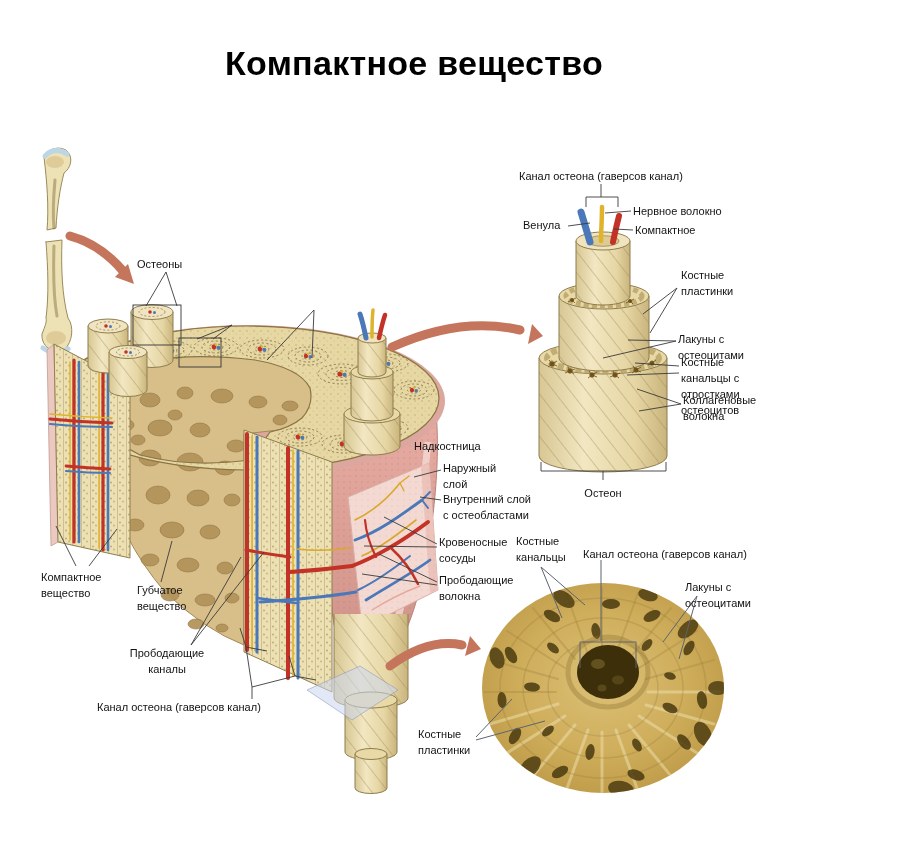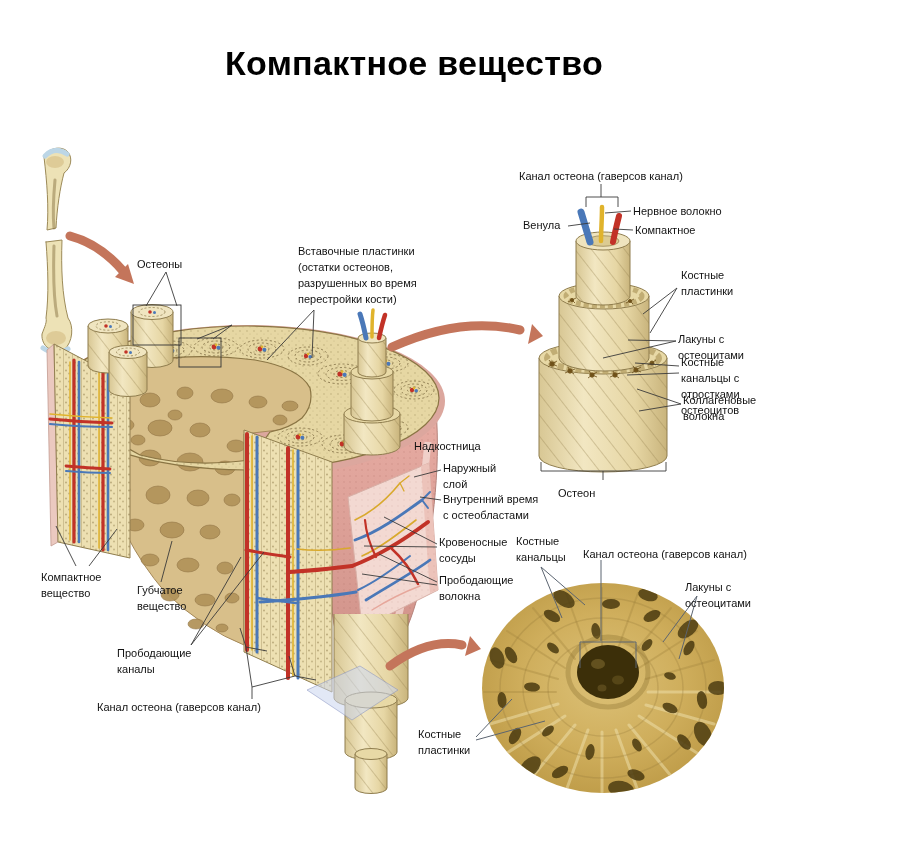--- a/index.html
+++ b/index.html
@@ -3,21 +3,21 @@
 <meta charset="utf-8">
 <style>
   html,body{margin:0;padding:0;background:#ffffff;}
   body{width:910px;height:859px;font-family:"Liberation Sans",sans-serif;}
   .stage{position:relative;width:756px;height:859px;overflow:hidden;background:#fff;}
   .art{position:absolute;left:0;top:0;}
   .title{position:absolute;left:0;top:44px;width:828px;text-align:center;
          font-size:34px;font-weight:bold;color:#000;letter-spacing:.3px;}
   .lbl{position:absolute;font-size:11px;line-height:1.45;color:#121212;white-space:pre-line;}
   .lbl.b{font-weight:normal;}
-  .lbl.c{}
+  .lbl.c{text-align:center;}
 </style>
 </head>
 <body>
 
 <div class="stage">
 
 <svg class="art" width="910" height="859" viewBox="0 0 910 859">
 <defs>
   <pattern id="hatch" width="13" height="13" patternUnits="userSpaceOnUse" patternTransform="rotate(-38)">
     <line x1="0" y1="0" x2="0" y2="13" stroke="#93804c" stroke-width="1.2" opacity="0.6"></line>
@@ -498,40 +498,36 @@
   <path d="M601,560 L601,641"></path>
   <path d="M580,668 L580,642 L636,642 L636,668"></path>
   <path d="M697,596 L663,642 M697,596 L679,659"></path>
   <path d="M476,737 L512,699 M476,740 L545,721"></path>
 </g>
 </svg>
 
 <div class="title">Компактное вещество</div>
 
 <div class="lbl" style="left:137px;top:257px">Остеоны</div>
-<div class="lbl" style="left:298px;top:244px">Вставочные пластинки
-(остатки остеонов,
-разрушенных во время
-перестройки кости)</div>
 <div class="lbl" style="left:519px;top:169px">Канал остеона (гаверсов канал)</div>
 <div class="lbl" style="left:523px;top:218px">Венула</div>
 <div class="lbl" style="left:633px;top:204px">Нервное волокно</div>
 <div class="lbl" style="left:635px;top:223px">Компактное</div>
 <div class="lbl" style="left:681px;top:268px">Костные
 пластинки</div>
 <div class="lbl" style="left:678px;top:332px">Лакуны с остеоцитами</div>
 <div class="lbl" style="left:681px;top:355px">Костные канальцы с отростками
 остеоцитов</div>
 <div class="lbl" style="left:683px;top:393px">Коллагеновые
 волокна</div>
 <div class="lbl c" style="left:558px;top:486px;width:90px">Остеон</div>
 <div class="lbl b" style="left:414px;top:439px">Надкостница</div>
 <div class="lbl" style="left:443px;top:461px">Наружный
 слой</div>
-<div class="lbl" style="left:443px;top:492px">Внутренний время
+<div class="lbl" style="left:443px;top:492px">Внутренний слой
 с остеобластами</div>
 <div class="lbl" style="left:439px;top:535px">Кровеносные
 сосуды</div>
 <div class="lbl" style="left:439px;top:573px">Прободающие
 волокна</div>
 <div class="lbl" style="left:41px;top:570px">Компактное
 вещество</div>
 <div class="lbl" style="left:137px;top:583px">Губчатое
 вещество</div>
 <div class="lbl c" style="left:117px;top:646px;width:100px">Прободающие

